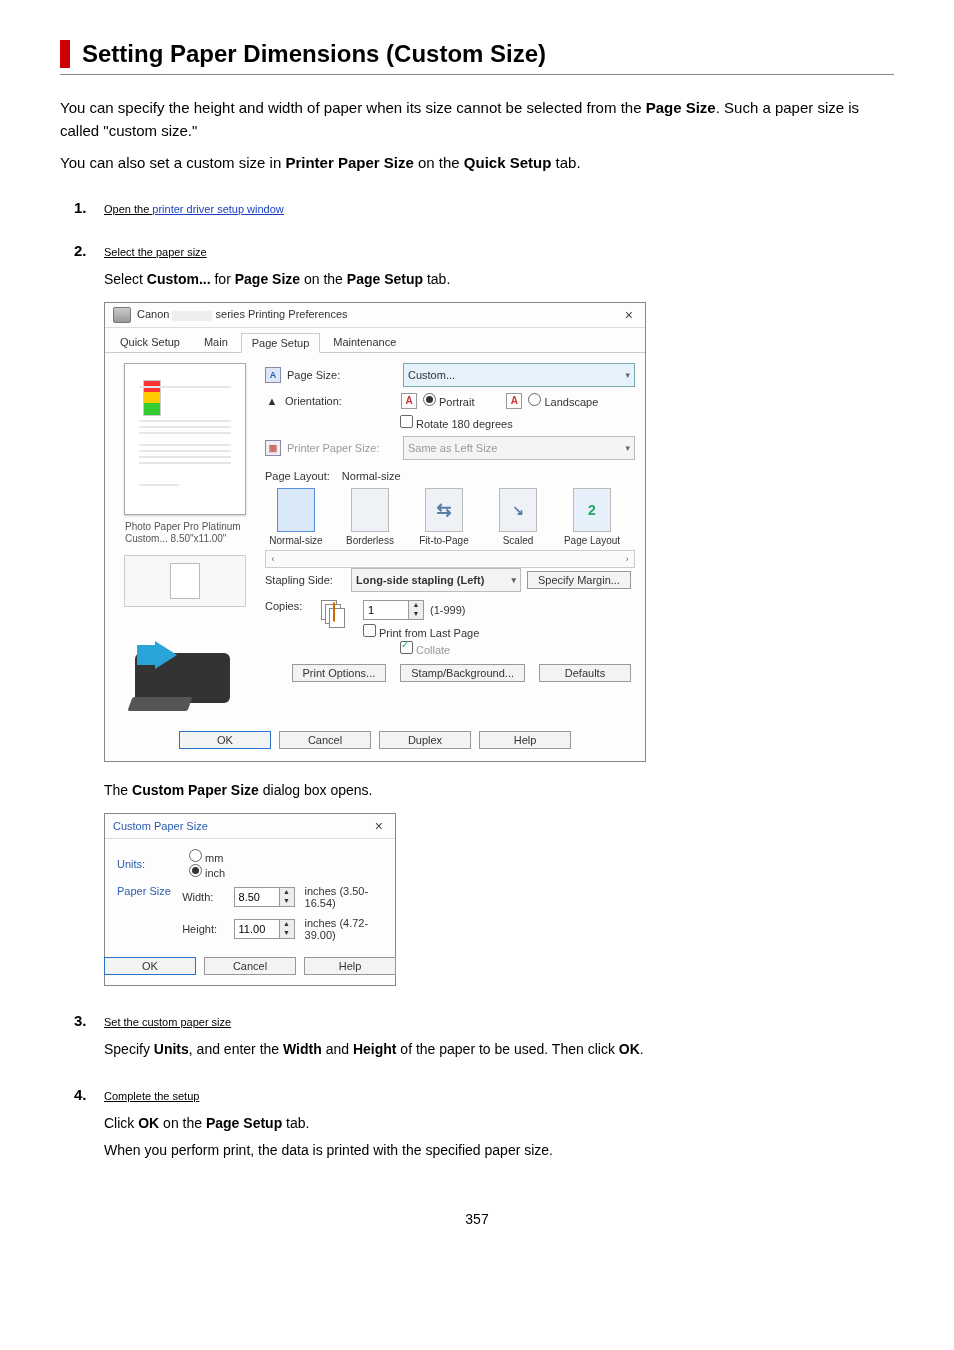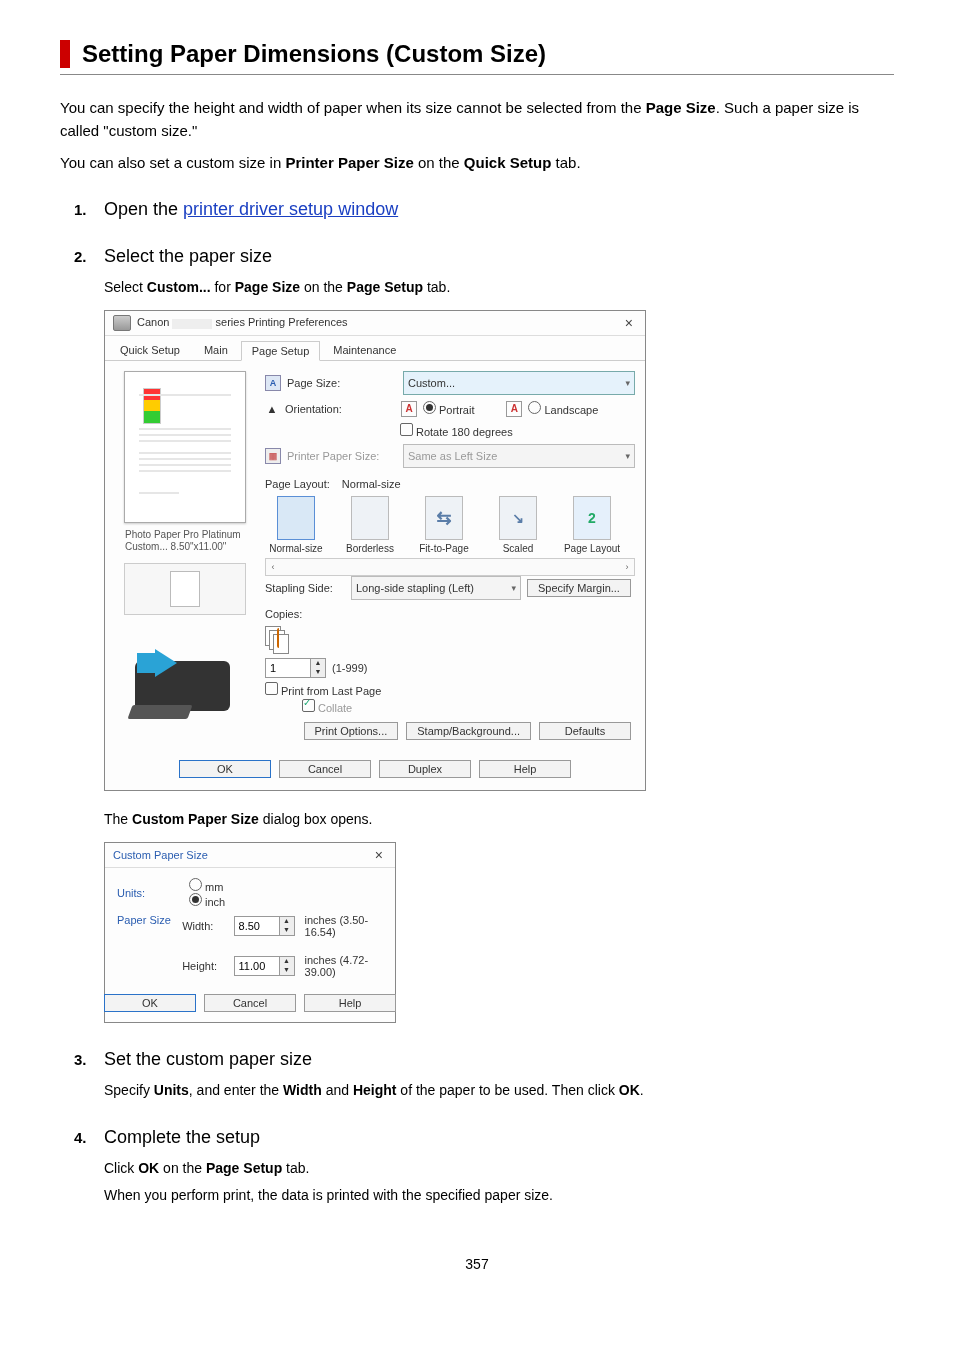--- a/index.html
+++ b/index.html
@@ -27,21 +27,21 @@
     background: #888;
     margin-bottom: 22px;
   }
   p { line-height: 1.5; margin: 10px 0; }
   .bold { font-weight: bold; }
   a.link { color: #1a3fc2; text-decoration: underline; }
   ol.steps { list-style: none; padding-left: 14px; margin-top: 24px; }
   ol.steps > li { margin-bottom: 26px; }
   .step-head { display: flex; align-items: baseline; margin-bottom: 10px; }
   .step-num { font-weight: bold; margin-right: 8px; min-width: 22px; }
-  .step-title { font-size: 18px; }
+  .step-title { font-size: 11px; text-decoration: underline; }
   .step-body { margin-left: 30px; font-size: 14px; }
   .step-body p:first-child { margin-top: 6px; }
 
   
   .win {
     border: 1px solid #888;
     font-family: "Segoe UI", Tahoma, sans-serif;
     font-size: 11px;
     color: #333;
     background: #fdfdfd;
@@ -133,21 +133,21 @@
   .btn {
     border:1px solid #999; background:#f3f3f3; padding:2px 10px; font-size:11px; min-width:70px; text-align:center; display:inline-block;
   }
   .btn.default { border:1px solid #2a72c8; }
   .spinbox { display:inline-flex; border:1px solid #999; height:18px;}
   .spinbox input{border:none;width:36px;font-size:11px;padding:0 4px;}
   .spinbox .spin{width:14px;display:flex;flex-direction:column;border-left:1px solid #999;}
   .spinbox .spin div{flex:1;font-size:7px;text-align:center;line-height:8px;background:#eee;}
 
   .win-footer { display:flex; justify-content:center; gap:8px; padding:10px 0 12px;}
-  .action-row { display:flex; justify-content:flex-end; gap:8px; padding-right:4px; margin-top:8px;}
+  .action-row { display:flex; justify-content:flex-end; gap:14px; padding-right:4px; margin-top:8px;}
 
   
   .win2 { width: 290px; }
   .win2 .win-body{display:block; padding:10px 12px;}
   .w2row{display:flex; align-items:center; gap:10px; margin-bottom:6px; font-size:11px;}
   .w2lab{width:62px; color:#2a5db0;}
   .w2sublab{width:50px;}
 
   .page-num { text-align:center; margin-top:50px; font-size:14px; }
 
@@ -305,28 +305,28 @@
             <div class="scroller">
               <div class="arrow">‹</div>
               <div class="track"></div>
               <div class="arrow">›</div>
             </div>
 
 
 
             <div class="formrow">
               <span class="lab" style="width:80px;">Stapling Side:</span>
-              <div class="dropdown plain" style="flex:0 0 160px;">
+              <div class="dropdown plain" style="flex:0 0 160px;font-weight:bold;">
                 <span>Long-side stapling (Left)</span>
                 <span class="chev">▾</span>
               </div>
               <span class="btn">Specify Margin...</span>
             </div>
 
-            <div class="formrow" style="align-items:flex-start;margin-top:8px;flex-direction:column;">
+            <div class="formrow" style="align-items:flex-start;margin-top:8px;">
               <span class="lab" style="width:50px;">Copies:</span>
               <span class="copies-icon">
                 <span class="sheet s1"></span>
                   <span class="sheet s2"></span>
                   <span class="sheet s3"></span>
                   <span class="bind"></span>
               </span>
               <div>
                 <div style="display:flex;align-items:center;gap:6px;">
                   <span class="spinbox">
@@ -374,21 +374,21 @@
           <div class="w2row">
             <span class="w2lab">Units:</span>
             <div>
               <div><label><span class="radio"></span><span>mm</span></label></div>
               <div><label><span class="radio sel"></span><span>inch</span></label></div>
             </div>
           </div>
           <div class="w2row" style="align-items:flex-start;">
             <span class="w2lab">Paper Size</span>
             <div>
-              <div class="w2row" style="margin-bottom:16px;">
+              <div class="w2row" style="margin-bottom:8px;">
                 <span class="w2sublab">Width:</span>
                 <span class="spinbox">
                   <input value="8.50" style="">
                   <span class="spin">
                       <div>▲</div>
                       <div>▼</div>
                     </span>
                 </span>
                 <span>inches (3.50-16.54)</span>
               </div>

